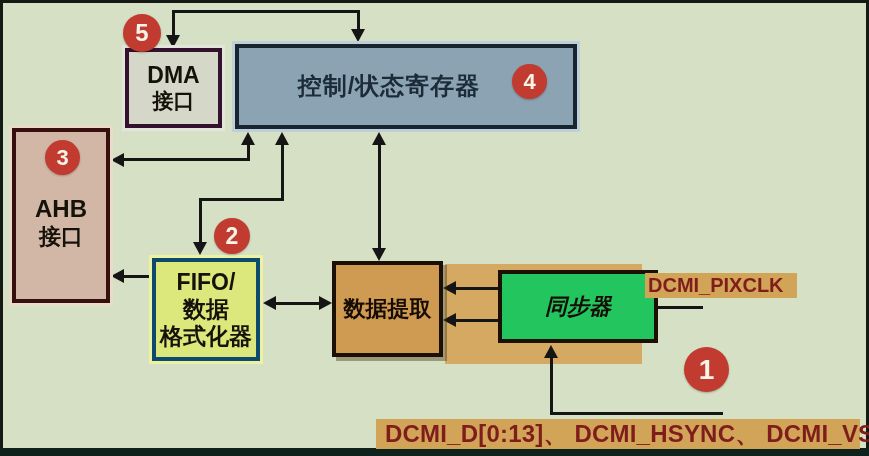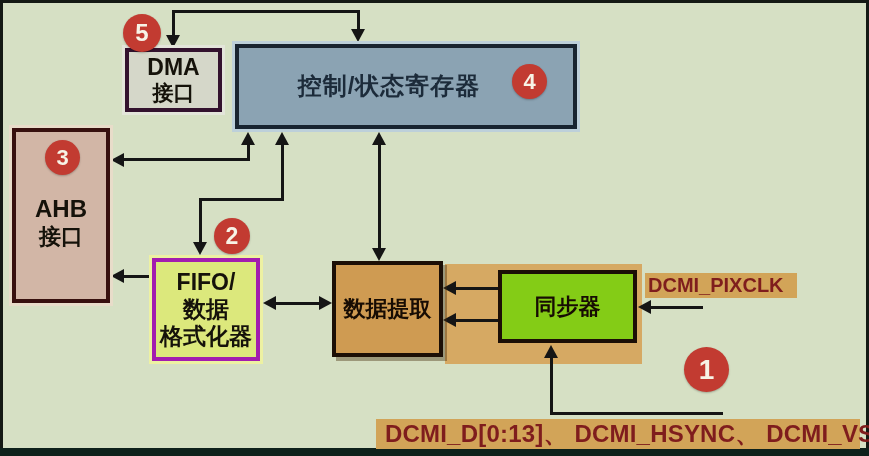--- a/index.html
+++ b/index.html
@@ -23,56 +23,56 @@
   .arr.left  { border-top:7px solid transparent; border-bottom:7px solid transparent; border-right:13px solid #151515; }
   .arr.right { border-top:7px solid transparent; border-bottom:7px solid transparent; border-left:13px solid #151515; }
 
   
   .box {
     position:absolute; box-sizing:border-box; z-index:4;
     display:flex; flex-direction:column; align-items:center; justify-content:center;
     text-align:center; font-weight:600; color:#15120a; line-height:1.18;
   }
   #dma-box {
-    left:125px; top:48px; width:97px; height:64px;
+    left:125px; top:48px; width:97px; height:80px;
     background:#d5d7c9; border:4px solid #33122e;
     box-shadow:0 0 0 3px #e3e5da; font-size:23px;
   }
   #dma-box .sub { font-size:21px; }
   #control-box {
     left:235px; top:44px; width:342px; height:85px;
     background:#8ba3b3; border:4px solid #182430;
     box-shadow:0 0 0 3px #bdd0da; font-size:24px; color:#1c2b3a;
     padding-right:34px; letter-spacing:1px;
   }
   #ahb-box {
     left:12px; top:128px; width:98px; height:175px;
     background:#d2b6a6; border:4px solid #37100e;
     box-shadow:0 0 0 3px #e8dcc9; font-size:24px;
     justify-content:center; padding-top:14px;
   }
   #ahb-box .sub { font-size:22px; }
   #fifo-box {
     left:152px; top:258px; width:108px; height:103px;
-    background:#dce87c; border:4px solid #a21caf;
+    background:#dce87c; border:4px solid #0c4a6e;
     box-shadow:0 0 0 3px #edf1a2; font-size:23px;
   }
   #extract-box {
     left:332px; top:261px; width:111px; height:96px;
     background:#cf9b52; border:4px solid #1c0f06;
     box-shadow:4px 4px 0 rgba(70,45,12,0.4); font-size:22px; color:#170c03;
   }
   #sync-panel {
     position:absolute; left:445px; top:264px; width:197px; height:100px;
     background:#d6a963; z-index:2;
   }
   #sync-box {
-    left:498px; top:270px; width:139px; height:73px;
-    background:#84cc16; border:4px solid #1c0f06;
-    font-size:22px; color:#170c03;
+    left:498px; top:270px; width:160px; height:73px;
+    background:#22c55e; border:4px solid #1c0f06;
+    font-size:22px; color:#170c03;font-style:italic;
   }
 
   
   .sig {
     position:absolute; background:#d2a458; color:#7f1d1d;
     font-weight:700; display:flex; align-items:center; z-index:4;
     box-sizing:border-box; white-space:nowrap;
   }
   #pixclk-label { left:645px; top:273px; width:152px; height:25px; font-size:20px; padding-left:3px; }
   #data-signals-label { left:376px; top:419px; width:484px; height:30px; font-size:24px; padding-left:9px; letter-spacing:0.2px; }

